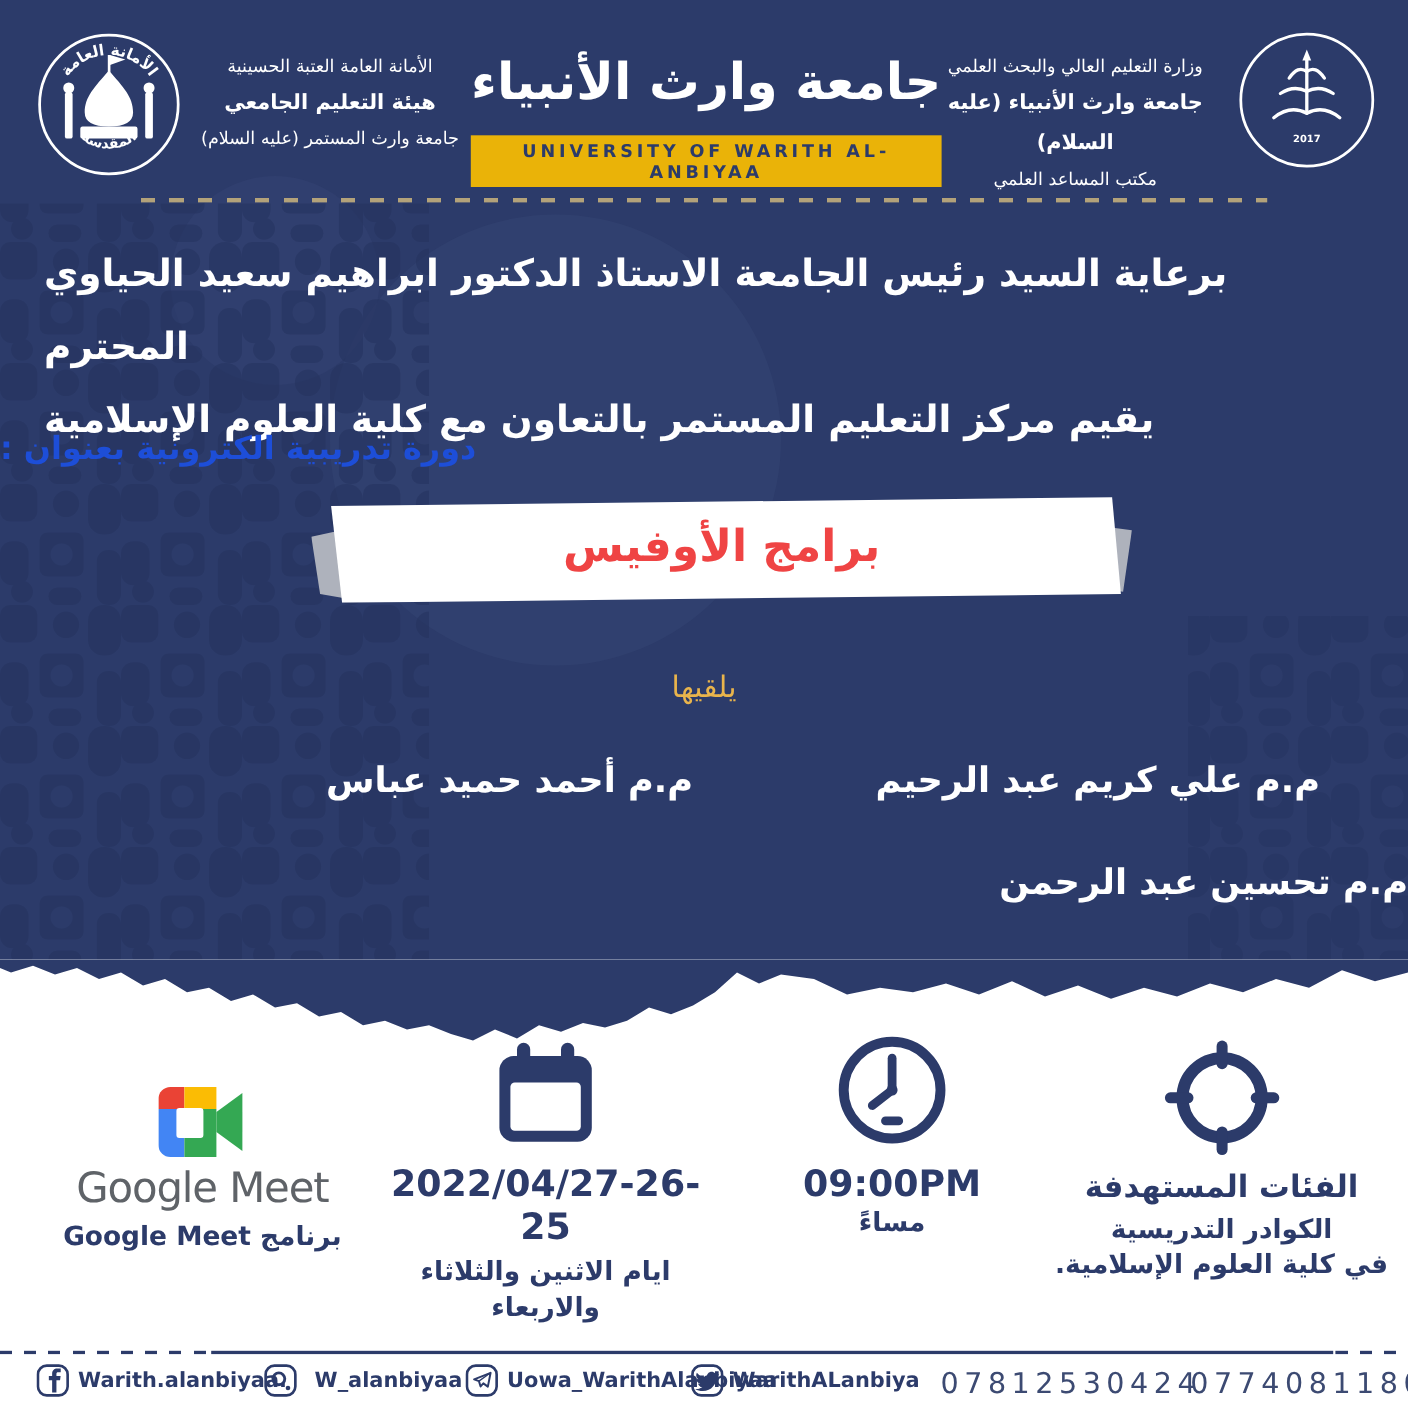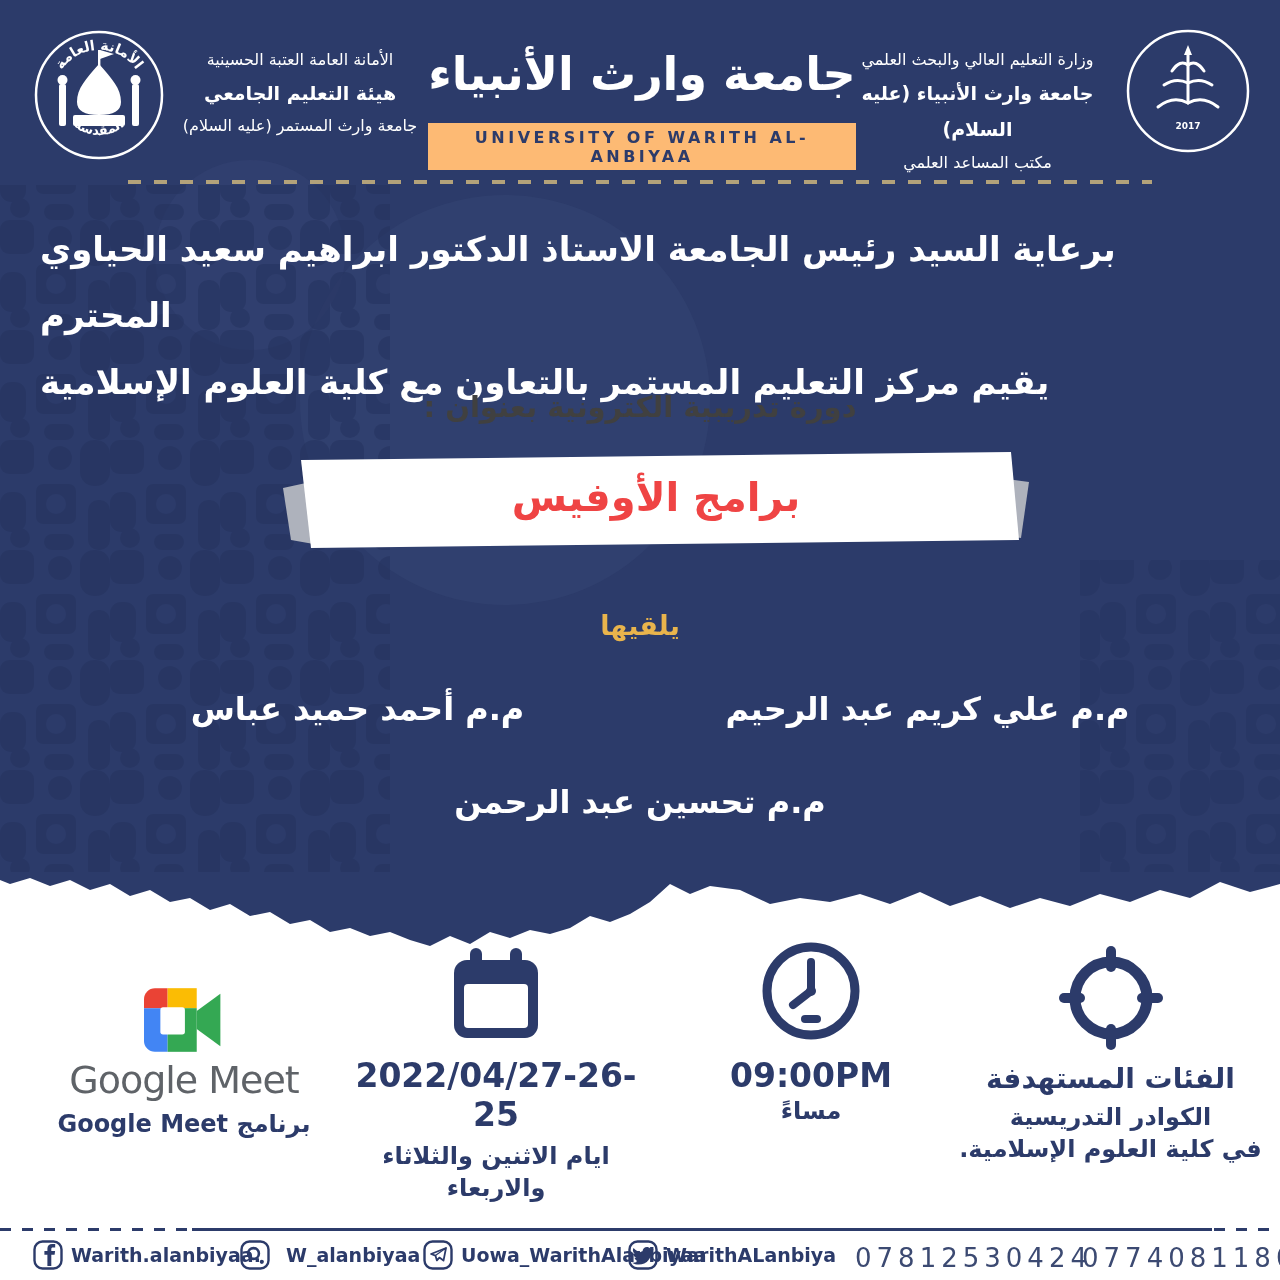--- a/index.html
+++ b/index.html
@@ -17,38 +17,38 @@
   .emblem-left { position:absolute; left:32px; top:3px; }
   .emblem-right { position:absolute; right:28px; top:2px; }
   .org-block { position:absolute; top:20px; text-align:center; direction:rtl; color:#fff; line-height:1.9; }
   .org-left { left:160px; width:280px; }
   .org-right { right:160px; width:285px; }
   .org-line { font-size:16px; font-weight:500; }
   .org-line.bold { font-size:19px; font-weight:bold; }
   .center-logo { position:absolute; left:428px; width:428px; top:-14px; text-align:center; }
   .calligraphy { height:112px; display:flex; align-items:flex-end; justify-content:center;
                  font-size:46px; font-weight:bold; color:#fff; direction:rtl; padding-bottom:22px; }
-  .logo-strip { background:#fdba74; color:#2c3b6a; font-weight:bold; font-size:16px;
+  .logo-strip { background:#eab308; color:#2c3b6a; font-weight:bold; font-size:16px;
                 letter-spacing:3.5px; padding:5px 4px 4px; }
 
   .dashed-divider { position:absolute; top:180px; left:128px; right:128px; height:4px;
      background:repeating-linear-gradient(90deg,#b3a27a 0 13px, transparent 13px 26px); }
 
   
   .sponsor { position:absolute; top:216px; left:40px; right:40px; text-align:left; direction:rtl;
              color:#ffffff; font-weight:bold; font-size:34px; line-height:1.95; }
-  .course-type { position:absolute; top:390px; left:0; right:0; text-align:center; direction:rtl;
-                 color:#404040; font-weight:bold; font-size:29px; }
+  .course-type { position:absolute; top:390px; left:0; right:0; text-align:left; direction:rtl;
+                 color:#1d4ed8; font-weight:bold; font-size:29px; }
   .banner { position:absolute; top:450px; left:283px; width:746px; height:98px; }
   .banner svg { position:absolute; inset:0; }
   .banner-title { position:absolute; inset:0; display:flex; align-items:center; justify-content:center;
                   color:#ef4444; font-weight:bold; font-size:40px; direction:rtl; padding-bottom:4px; }
   .lecturers-label { position:absolute; top:610px; left:0; right:0; text-align:center;
-                     color:#e9b44c; font-weight:bold; font-size:27px; direction:rtl; }
-  .lecturer { position:absolute; color:#fff; font-weight:bold; font-size:32px; direction:rtl; text-align:center; }
+                     color:#e9b44c; font-weight:normal; font-size:27px; direction:rtl; }
+  .lecturer { position:absolute; color:#fff; font-weight:bold; font-size:32px; direction:rtl; }
   .lect-right { top:690px; left:655px; width:545px; }
   .lect-left  { top:690px; left:85px;  width:545px; }
   .lect-center{ top:783px; left:0; right:0; }
 
   
   .detail-col { position:absolute; text-align:center; color:#2c3b6a; }
   .col-platform { left:28px;  width:312px; top:988px; }
   .col-date     { left:340px; width:312px; top:946px; }
   .col-time     { left:655px; width:312px; top:936px; }
   .col-audience { left:953px; width:315px; top:942px; }

